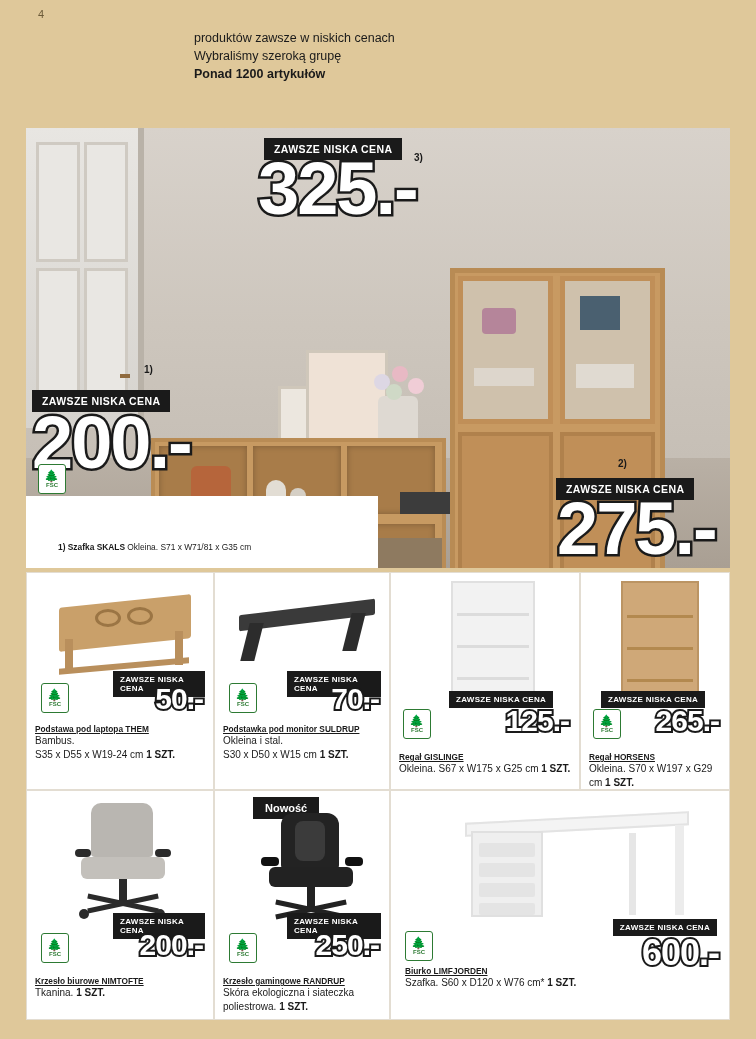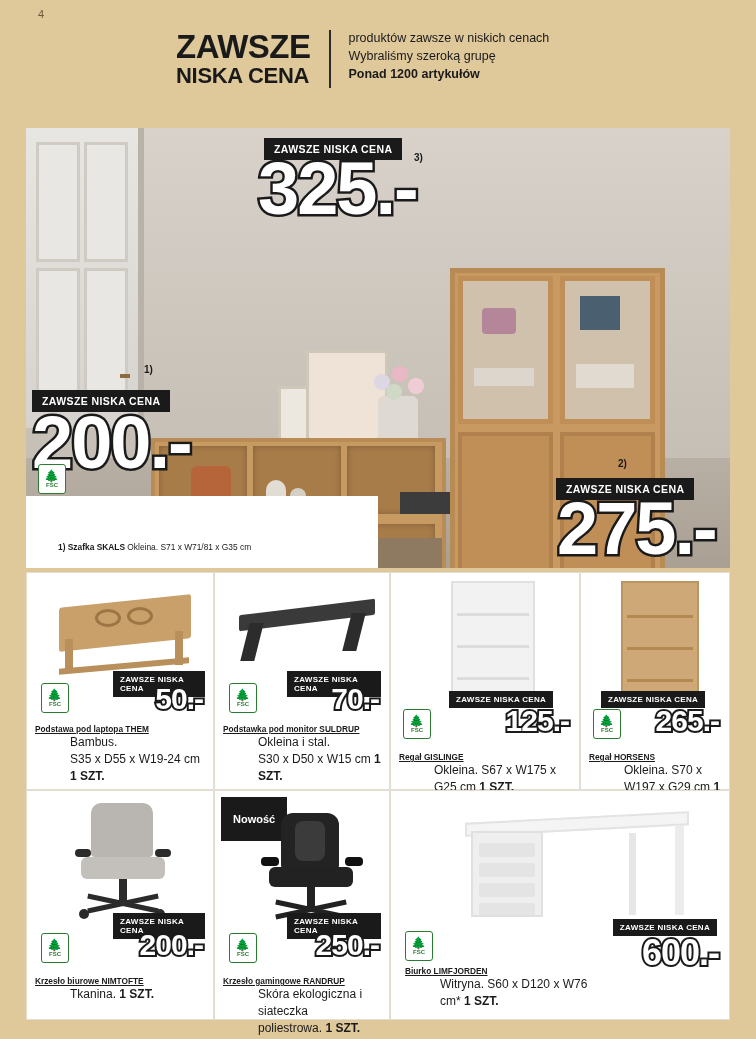--- a/index.html
+++ b/index.html
@@ -131,37 +131,33 @@
   .tag-small {
     position:absolute; background:#1a1a1a; color:#fff;
     font-size:8px; font-weight:bold; letter-spacing:.3px; padding:4px 7px;
   }
   .price-small {
     font-weight:bold; color:#fff; line-height:.9;
     -webkit-text-stroke:4px #1a1a1a; paint-order:stroke fill;
     font-size:30px; letter-spacing:-1px;
   }
   .prod-name { font-size:8.3px; font-weight:bold; color:#1a1a1a; margin-top:3px;text-decoration:underline; }
-  .prod-desc { font-size:12px; color:#1a1a1a; line-height:1.4;margin-left:35px; }
+  .prod-desc { font-size:10px; color:#1a1a1a; line-height:1.4; }
   .prod-desc b { font-weight:bold; }
   .novelty {
     position:absolute; background:#1a1a1a; color:#fff; font-size:11px;
-    font-weight:bold; padding:16px 12px;
+    font-weight:bold; padding:5px 12px;margin-left:32px;
   }
 </style>
 </head>
 <body>
 
 <div class="page-num">4</div>
 
 <div class="header">
-  <div class="header-left">
-    <div class="zawsze-big">ZAWSZE</div>
-    <div class="niska-big">NISKA CENA</div>
-  </div>
   <div class="header-right">
     <div>produktów zawsze w niskich cenach</div>
     <div>Wybraliśmy szeroką grupę</div>
     <div class="bold">Ponad 1200 artykułów</div>
   </div>
 </div>
 
 <div class="hero">
   <div class="hero-photo">
     <div class="wall"></div>
@@ -418,19 +414,19 @@
         <div class="price-small" style="position:absolute;right:2px;top:8px;font-size:36px;">600.-</div>
         <div style="position:absolute;left:6px;top:2px;">
           <div class="fsc">
             <div class="tree">🌲</div>
             <div class="txt">FSC</div>
           </div>
         </div>
         <div style="position:absolute;left:6px;top:34px;width:200px;">
           <div class="prod-name">Biurko LIMFJORDEN</div>
           <div class="prod-desc">
-            <span>Witryna. S60 x D120 x W76 cm* </span><b>1 SZT.</b>
+            <span>Szafka. S60 x D120 x W76 cm* </span><b>1 SZT.</b>
           </div>
         </div>
       </div>
     </div>
   </div>
 </div>
 
 </body></html>

